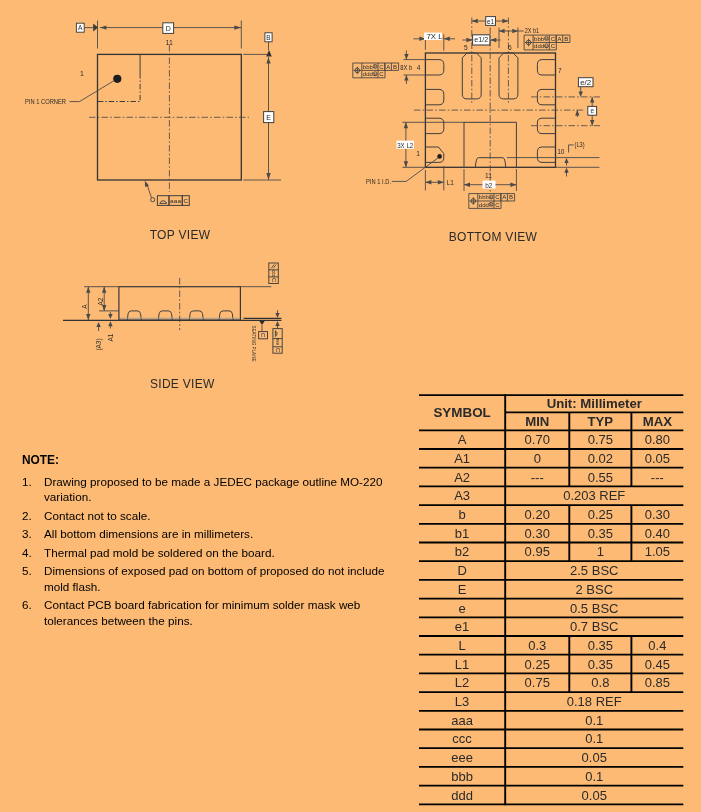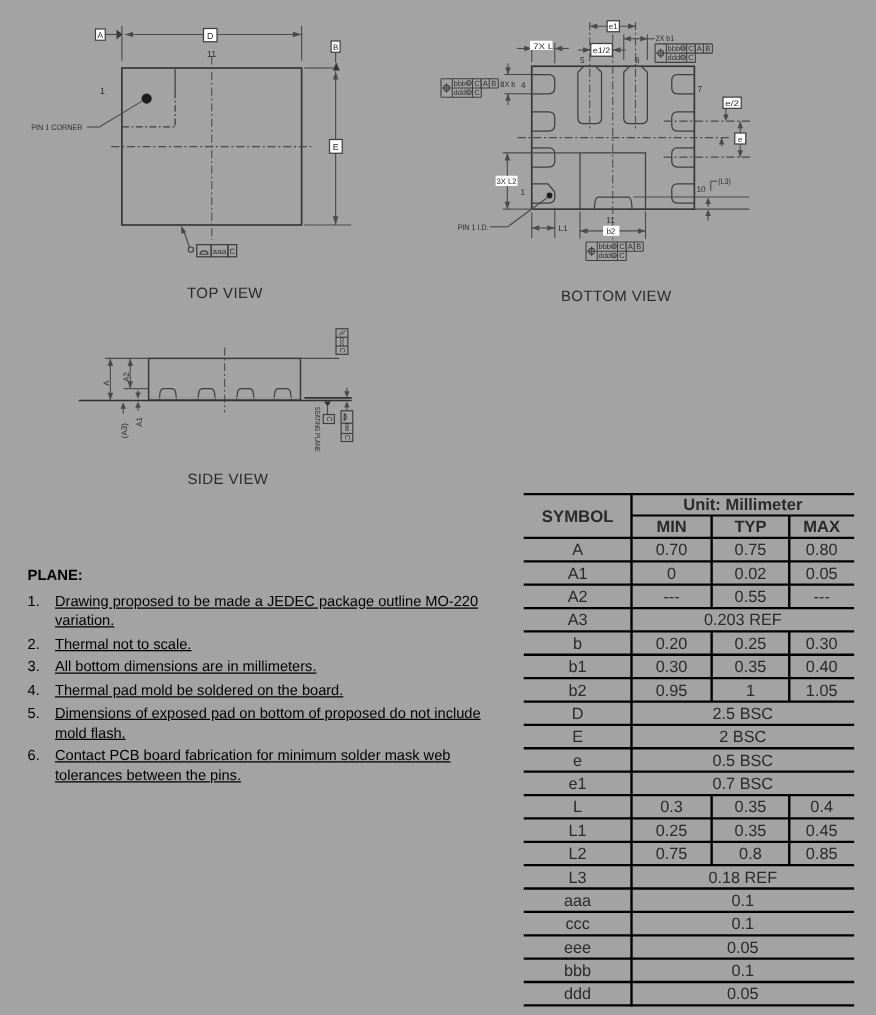--- a/index.html
+++ b/index.html
@@ -1,23 +1,23 @@
 <!DOCTYPE html>
 <html><head>
 <meta charset="utf-8">
 <style>
 html,body{margin:0;padding:0;background:#ffffff;}
-#page{position:relative;width:701px;height:812px;background:#a3a3a3;overflow:hidden;
+#page{position:relative;width:701px;height:812px;background:#fdba74;overflow:hidden;
   font-family:"Liberation Sans",sans-serif;}
 svg{position:absolute;left:0;top:0;}
 svg text{font-family:"Liberation Sans",sans-serif;fill:#2a2a2a;}
 #notes{position:absolute;left:0;top:0;width:420px;color:#000;}
 #notes .hd{position:absolute;left:22px;top:452.5px;font-size:11.9px;font-weight:bold;}
 .ni{position:absolute;left:22px;width:390px;font-size:11.7px;line-height:15.7px;}
-.ni .tx{display:block;position:absolute;left:22px;top:0;width:360px;white-space:pre-line;text-decoration:underline;}
+.ni .tx{display:block;position:absolute;left:22px;top:0;width:360px;white-space:pre-line;}
 </style>
 </head>
 <body>
 <div id="page">
 
 <svg width="701" height="812" viewBox="0 0 701 812">
 
 <rect x="97.5" y="54.4" width="143.8" height="125.6" fill="none" stroke="#333333" stroke-width="1.3"></rect>
 
 <line x1="140.1" y1="55" x2="140.1" y2="73" stroke="#3f3f3f" stroke-width="1.0"></line>
@@ -410,26 +410,26 @@
 <text x="594.25" y="743.45" font-size="13" text-anchor="middle" fill="#000">0.1</text>
 <text x="462.1" y="762.15" font-size="13" text-anchor="middle" fill="#000">eee</text>
 <text x="594.25" y="762.15" font-size="13" text-anchor="middle" fill="#000">0.05</text>
 <text x="462.1" y="780.85" font-size="13" text-anchor="middle" fill="#000">bbb</text>
 <text x="594.25" y="780.85" font-size="13" text-anchor="middle" fill="#000">0.1</text>
 <text x="462.1" y="799.5500000000001" font-size="13" text-anchor="middle" fill="#000">ddd</text>
 <text x="594.25" y="799.5500000000001" font-size="13" text-anchor="middle" fill="#000">0.05</text>
 </svg>
 
 <div id="notes">
-  <div class="hd">PLANE:</div>
+  <div class="hd">NOTE:</div>
 
   <div class="ni" style="top:473.5px;">1.<span class="tx">Drawing proposed to be made a JEDEC package outline MO-220
 variation.</span></div>
 
-  <div class="ni" style="top:507.5px;">2.<span class="tx">Thermal not to scale.</span></div>
+  <div class="ni" style="top:507.5px;">2.<span class="tx">Contact not to scale.</span></div>
 
   <div class="ni" style="top:526px;">3.<span class="tx">All bottom dimensions are in millimeters.</span></div>
 
   <div class="ni" style="top:544.5px;">4.<span class="tx">Thermal pad mold be soldered on the board.</span></div>
 
   <div class="ni" style="top:563px;">5.<span class="tx">Dimensions of exposed pad on bottom of proposed do not include
 mold flash.</span></div>
 
   <div class="ni" style="top:597px;">6.<span class="tx">Contact PCB board fabrication for minimum solder mask web
 tolerances between the pins.</span></div>

